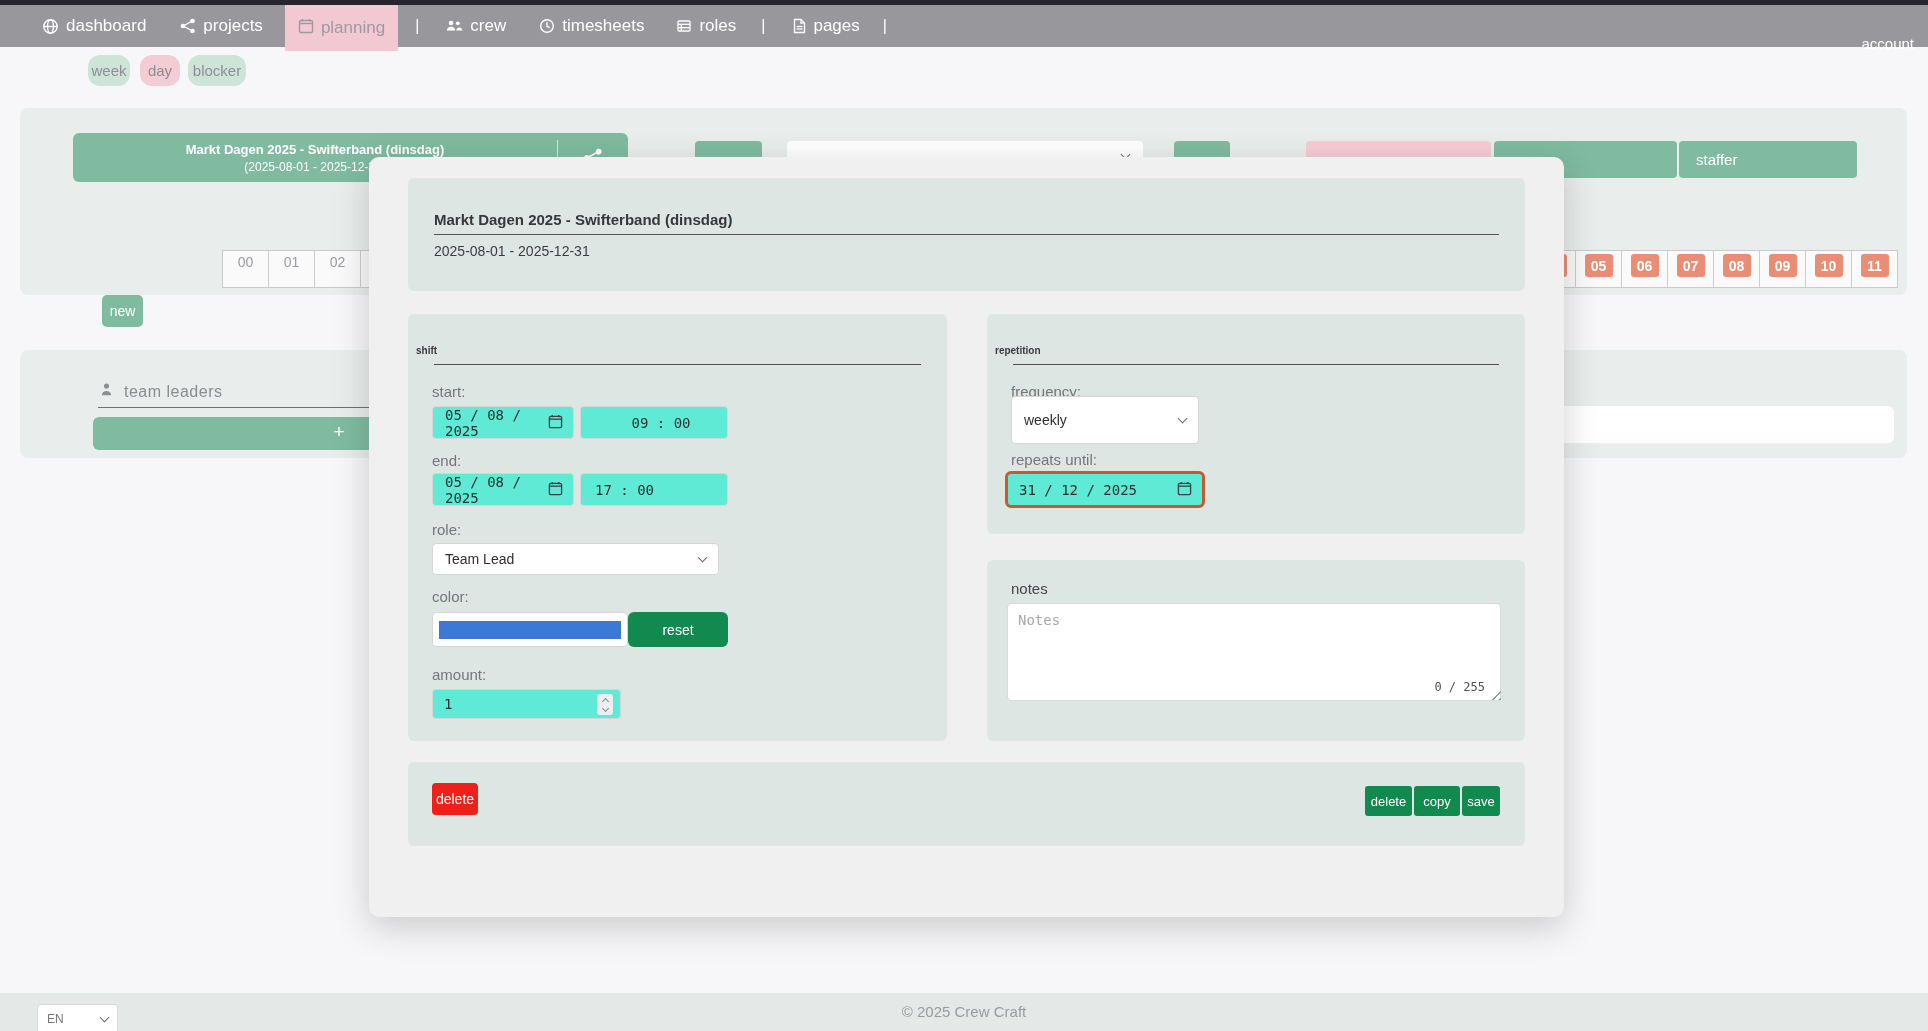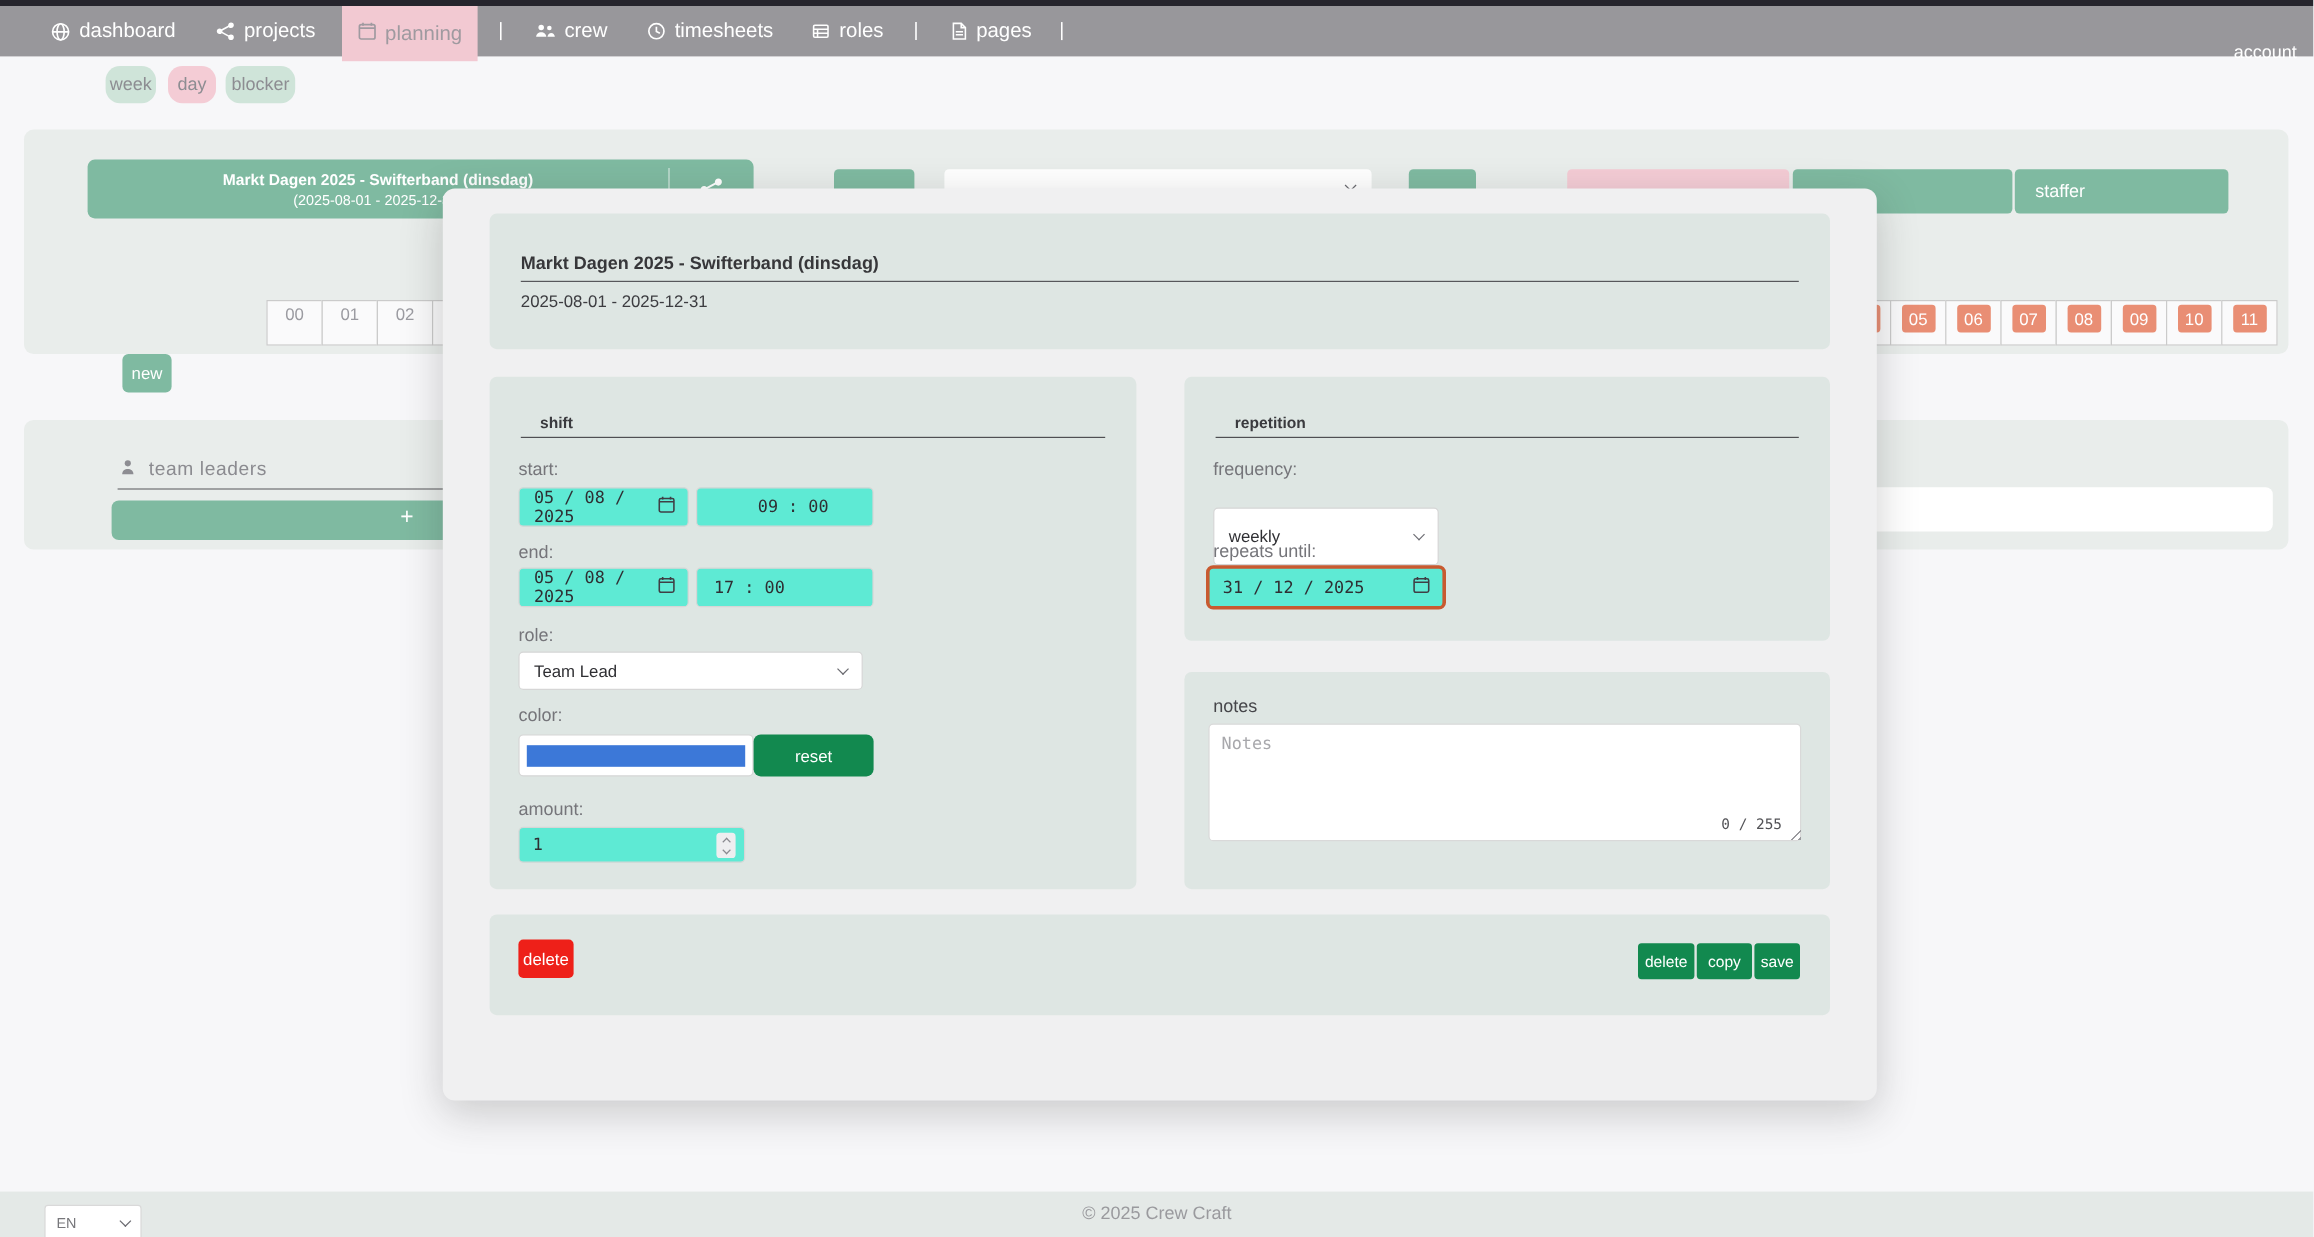--- a/index.html
+++ b/index.html
@@ -49,21 +49,21 @@
                 display:flex; align-items:center; justify-content:flex-end; padding-right:14px; }
   .chip-b { left:1174px; top:141px; width:56px; height:31px; }
   .chip-pink { left:1306px; top:141px; width:185px; height:33px; background:#f4ccd5; border-radius:4px; }
   .lane { position:absolute; top:141px; height:37px; background:#7fbaa1; border-radius:4px;
           color:#fff; font-size:15px; display:flex; align-items:center; padding-left:17px; }
   .lane-blocker { left:1494px; width:183px; }
   .lane-staffer { left:1679px; width:178px; }
 
   .hcells { display:flex; }
   .hcells-left { left:222px; top:250px; }
-  .hcells-right { left:1529px; top:250px; }
+  .hcells-right { left:1529px; top:250px;font-weight:bold; }
   .hcell { width:47px; height:38px; background:#fafafb; border:1px solid #cbcbcb; margin-left:-1px;
            font-size:14px; color:#9b9ba1; text-align:center; padding-top:3px; }
   .hcell:first-child { margin-left:0; }
   .hchip { width:28px; height:23px; margin:0 auto; background:#e98e74; border-radius:3px;
            color:#fff; font-size:14px; display:flex; align-items:center; justify-content:center; }
 
   .btn-new { left:102px; top:295px; width:41px; height:32px; background:#7fbaa1; border-radius:5px;
              color:#fff; font-size:14px; display:flex; align-items:center; justify-content:center; }
 
   .team-section { left:20px; top:350px; width:1887px; height:108px; background:#e9edeb; border-radius:8px; }
@@ -82,21 +82,21 @@
   .m-header { left:39px; top:21px; width:1117px; height:113px; }
   .m-title { position:absolute; left:26px; top:33px; font-size:15px; font-weight:bold; color:#37373a; }
   .m-title-rule { position:absolute; left:26px; top:56px; width:1065px; height:1px; background:#57575b; }
   .m-sub { position:absolute; left:26px; top:65px; font-size:14px; color:#3c3c40; }
 
   .m-shift { left:39px; top:157px; width:539px; height:427px; }
   .m-rep   { left:618px; top:157px; width:538px; height:220px; }
   .m-notes { left:618px; top:403px; width:538px; height:181px; }
   .m-actions { left:39px; top:605px; width:1117px; height:84px; }
 
-  .p-head { position:absolute; left:42px; top:31px; font-size:13px; font-weight:bold; color:#3a3a3e; }
+  .p-head { position:absolute; left:8px; top:31px; font-size:10px; font-weight:bold; color:#3a3a3e; }
   .p-rule { position:absolute; left:26px; top:50px; height:1px; background:#4f4f53; }
   .f-label { position:absolute; font-size:15px; color:#75757a; }
 
   .inp { position:absolute; background:#5eead4; border:1px solid #d6d6d6; border-radius:4px;
          display:flex; align-items:center; font-family:"DejaVu Sans Mono", monospace;
          font-size:14px; color:#2f2f33; }
   .inp-date { justify-content:space-between; padding:0 10px 0 12px; }
   .inp-time { padding-left:14px; }
   .sel { position:absolute; background:#fff; border:1px solid #d6d6d6; border-radius:4px;
          display:flex; align-items:center; justify-content:space-between; padding:0 12px;
@@ -116,21 +116,21 @@
   .btn-reset { position:absolute; left:220px; top:298px; width:100px; height:35px; background:#12894f;
                border-radius:6px; font-size:14px; }
   .amount-inp { left:24px; top:375px; width:189px; height:30px; padding-left:11px; }
   .spinner { position:absolute; right:7px; top:4px; width:16px; height:21px; background:#eeeef0;
              border-radius:3px; display:flex; flex-direction:column; align-items:center;
              justify-content:center; gap:2px; }
   .spin-chev { width:5px; height:5px; border-right:1.4px solid #8a8a90; border-bottom:1.4px solid #8a8a90; }
   .spin-up { transform:rotate(-135deg); margin-top:1px; }
   .spin-down { transform:rotate(45deg); margin-bottom:1px; }
 
-  .freq-sel { left:24px; top:109px; width:188px; height:48px; }
+  .freq-sel { left:24px; top:82px; width:188px; height:48px; }
   .until-inp { left:18px; top:157px; width:200px; height:37px; border:3px solid #c85a30;
                border-radius:6px; justify-content:space-between; padding:0 10px 0 11px; }
 
   .notes-head { position:absolute; left:24px; top:20px; font-size:15px; color:#46464a; }
   .notes-area { position:absolute; left:20px; top:43px; width:494px; height:98px; background:#fff;
                 border:1px solid #d9d9d9; border-radius:4px; resize:none; padding:8px 10px;
                 font-family:"DejaVu Sans Mono", monospace; font-size:14px; color:#333; outline:none; }
   .notes-area::placeholder { color:#a8a8ac; }
   .notes-counter { position:absolute; right:40px; top:120px; font-family:"DejaVu Sans Mono", monospace;
                    font-size:12px; color:#535357; }

